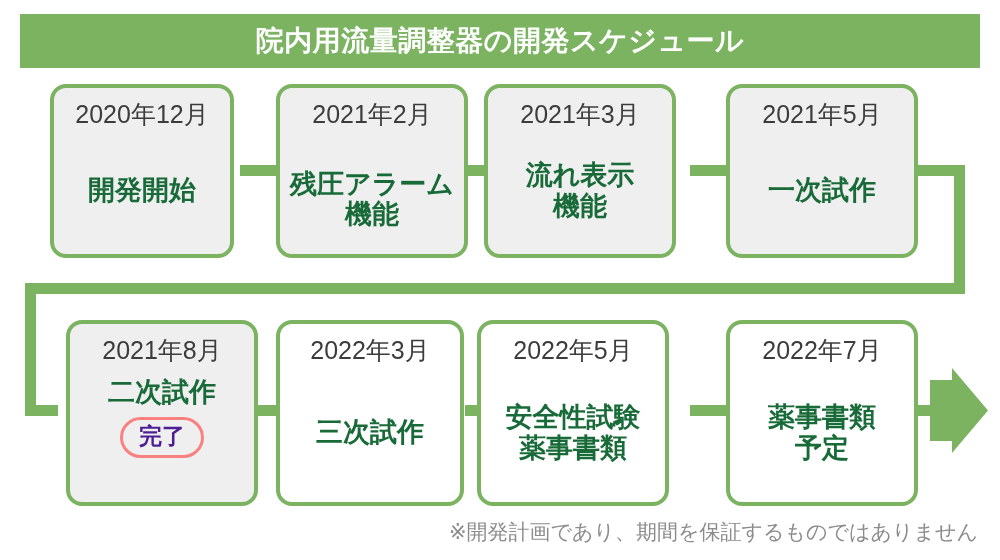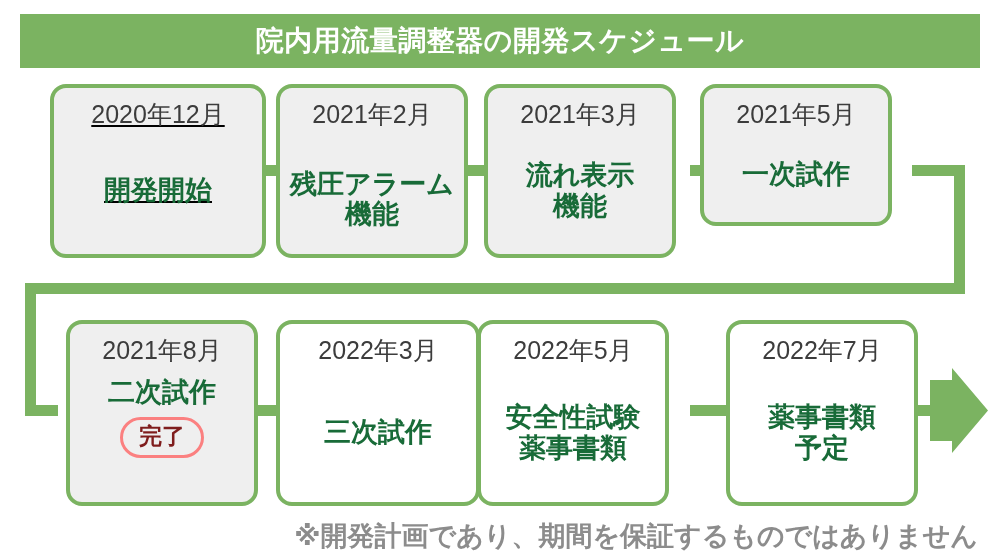--- a/index.html
+++ b/index.html
@@ -87,41 +87,40 @@
     line-height: 1.12;
     text-align: center;
     white-space: pre-line;
   }
 
   
   .card.has-badge .card-body { justify-content: flex-start; padding-top: 14px; }
 
   .badge {
     margin-top: 10px;
-    color: #7f1d1d;
+    color: #4c1d95;
     border: 3px solid #fb8080;
     border-radius: 999px;
     font-size: 23px;
     font-weight: bold;
     line-height: 1;
     padding: 5px 16px 7px 16px;
     background: transparent;
     white-space: nowrap;
   }
 
   
   .footer-note {
     position: absolute;
     right: 22px;
     top: 518px;
     color: #8c8c8c;
-    font-size: 27px;
+    font-size: 21px;
     white-space: nowrap;
     text-align: right;
-    font-weight: bold;
   }
 </style>
 </head>
 <body>
 
 <div id="canvas">
 
   <div class="title-bar">
     <div class="title-text">院内用流量調整器の開発スケジュール</div>
   </div>
@@ -137,21 +136,21 @@
     <path d="M 25 283 H 36 V 405 H 58 V 416 H 25 Z" fill="#7bb361"></path>
 
     <rect x="240" y="405" width="40" height="11" fill="#7bb361"></rect>
     <rect x="465" y="405" width="40" height="11" fill="#7bb361"></rect>
     <rect x="690" y="405" width="40" height="11" fill="#7bb361"></rect>
 
     <rect x="912" y="405" width="32" height="11" fill="#7bb361"></rect>
     <path d="M 930 380 H 952 V 368 L 988 410.5 L 952 453 V 441 H 930 Z" fill="#7bb361"></path>
   </svg>
 
-  <div class="card shaded" style="left:50px;  top:84px; width:216px; height:174px;text-decoration:underline;">
+  <div class="card shaded" style="left:50px;  top:84px; width:184px; height:174px;">
     <div class="card-date">2020年12月</div>
     <div class="card-body">
       <div class="card-label">開発開始</div>
     </div>
   </div>
 
   <div class="card shaded" style="left:276px; top:84px; width:192px; height:174px;gap:17px;">
     <div class="card-date">2021年2月</div>
     <div class="card-body">
       <div class="card-label">残圧アラーム
@@ -160,36 +159,36 @@
   </div>
 
   <div class="card shaded" style="left:484px; top:84px; width:192px; height:174px;">
     <div class="card-date">2021年3月</div>
     <div class="card-body">
       <div class="card-label">流れ表示
 機能</div>
     </div>
   </div>
 
-  <div class="card shaded" style="left:700px; top:84px; width:192px; height:142px;align-items:center;">
+  <div class="card shaded" style="left:726px; top:84px; width:192px; height:174px;align-items:center;">
     <div class="card-date">2021年5月</div>
     <div class="card-body">
       <div class="card-label">一次試作</div>
     </div>
   </div>
 
   <div class="card shaded has-badge" style="left:50px;  top:320px; width:192px; height:186px;margin-left:16px;">
     <div class="card-date">2021年8月</div>
     <div class="card-body">
       <div class="card-label">二次試作</div>
       <div class="badge">完了</div>
     </div>
   </div>
 
-  <div class="card" style="left:276px; top:320px; width:204px; height:186px;">
+  <div class="card" style="left:276px; top:320px; width:188px; height:186px;">
     <div class="card-date">2022年3月</div>
     <div class="card-body">
       <div class="card-label">三次試作</div>
     </div>
   </div>
 
   <div class="card" style="left:477px; top:320px; width:192px; height:186px;">
     <div class="card-date">2022年5月</div>
     <div class="card-body">
       <div class="card-label">安全性試験

